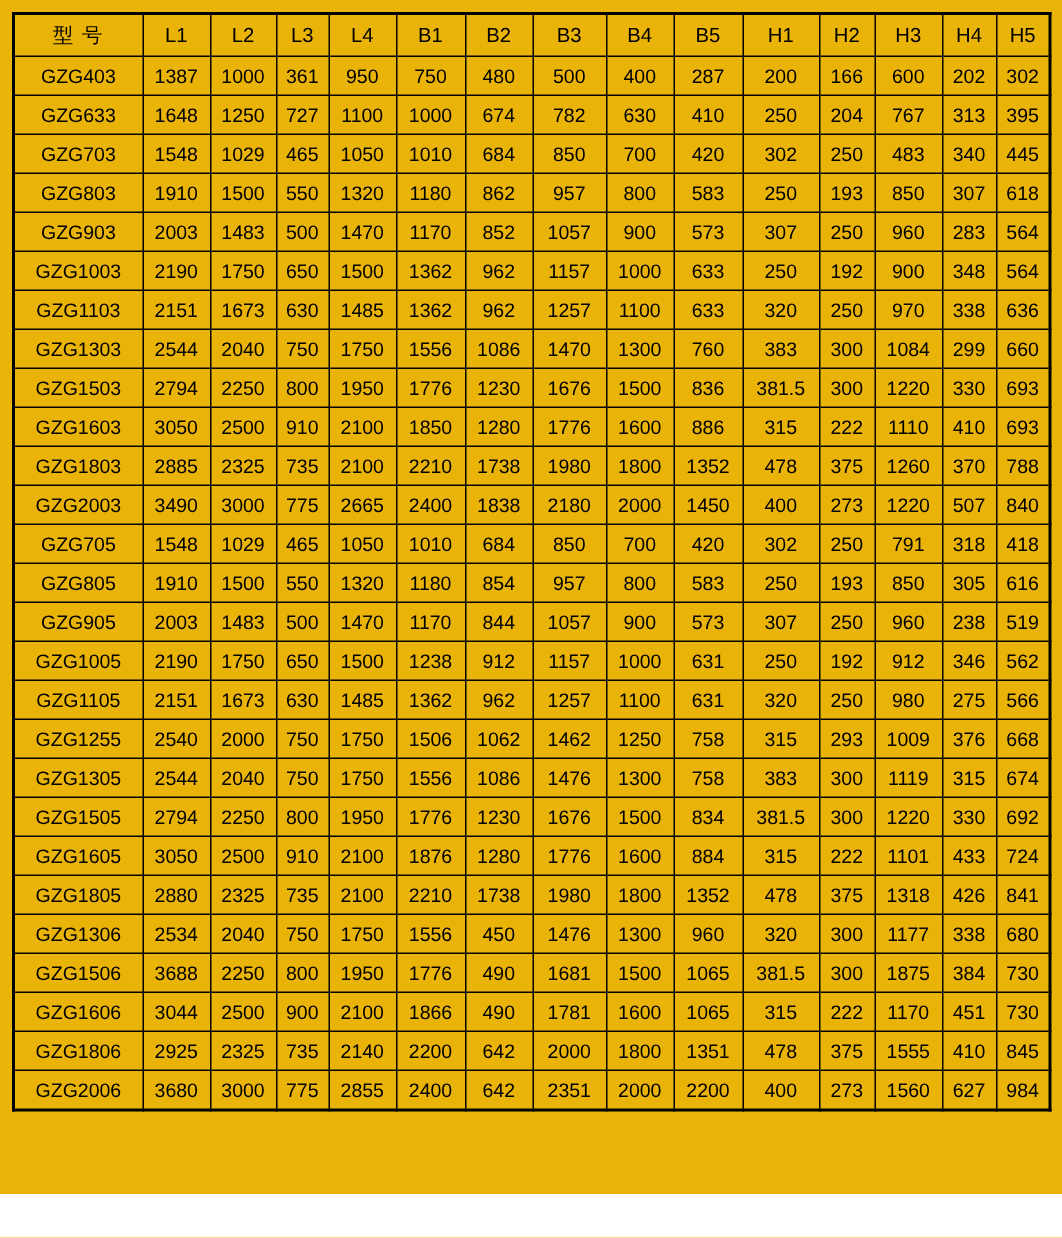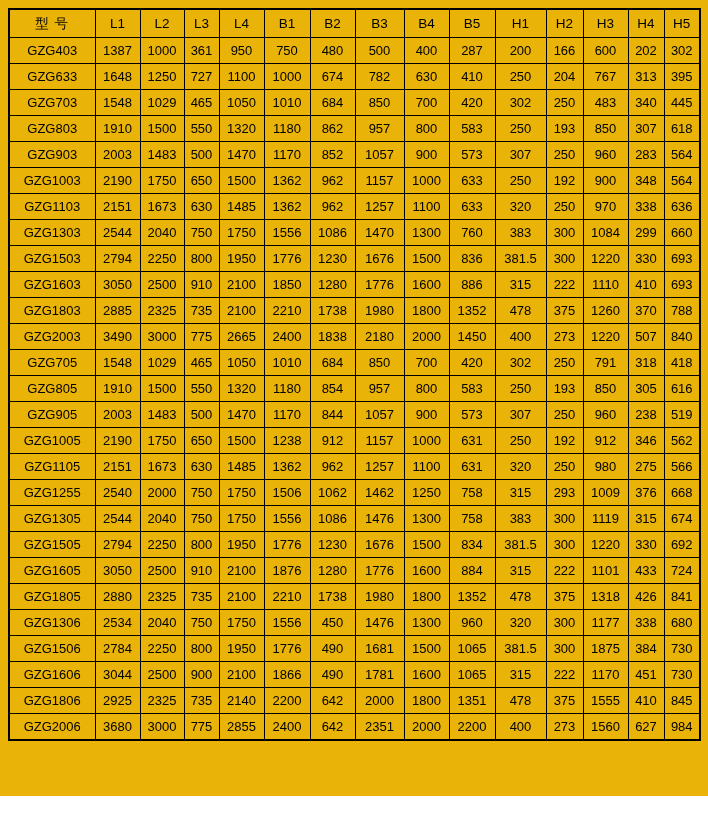--- a/index.html
+++ b/index.html
@@ -471,21 +471,21 @@
           <td>1300</td>
           <td>960</td>
           <td>320</td>
           <td>300</td>
           <td>1177</td>
           <td>338</td>
           <td>680</td>
         </tr>
         <tr>
           <td>GZG1506</td>
-          <td>2784</td>
+          <td>3688</td>
           <td>2250</td>
           <td>800</td>
           <td>1950</td>
           <td>1776</td>
           <td>490</td>
           <td>1681</td>
           <td>1500</td>
           <td>1065</td>
           <td>381.5</td>
           <td>300</td>

